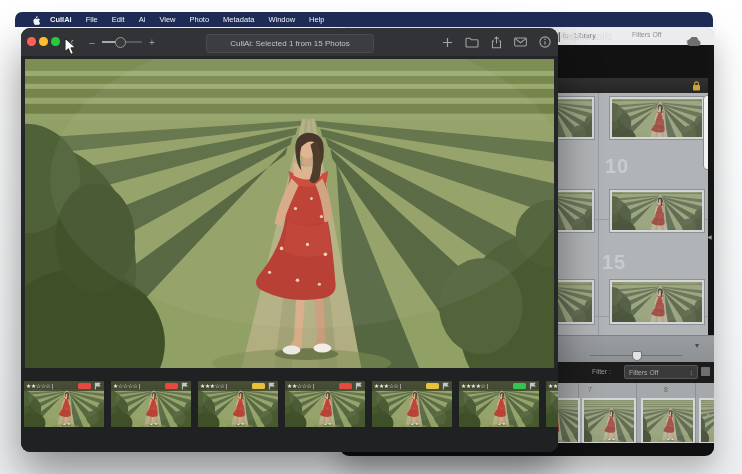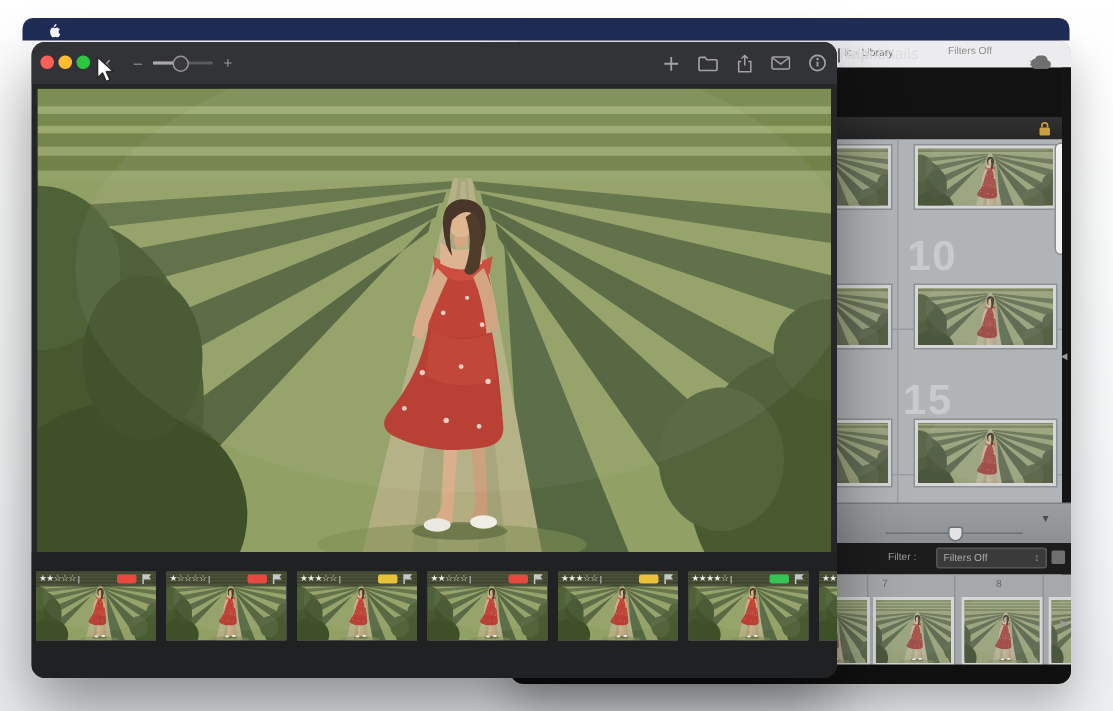--- a/index.html
+++ b/index.html
@@ -29,21 +29,21 @@
   .lr-title{left:223px;top:5px;font-size:7px;color:#6d6d70;position:absolute;}
   .lr-modulebar{left:0;top:18px;width:100%;height:33px;background:#121212;}
   .lr-modules{left:218px;top:9px;display:flex;align-items:center;gap:9px;font-size:10.5px;color:#dedede;}
   .lr-modules .sep{color:#5a5a5a;font-size:10px;}
   .lr-cloud{left:346px;top:10px;display:flex;align-items:center;gap:2px;}
   .lr-filterbar{left:0;top:51px;width:100%;height:15px;background:linear-gradient(#313131,#262626);}
   .lr-filtertext{left:292px;top:4px;font-size:6.8px;color:#8f8f8f;position:absolute;}
   .lr-grid{left:0;top:66px;width:374px;height:242px;background:#b1b4b6;}
   .lr-grid .vline{left:258px;top:0;width:1px;height:100%;background:#9a9da0;}
   .lr-grid .hline{left:0;width:100%;height:1px;background:#9a9da0;}
-  .lr-cellnum{font-size:28px;font-weight:bold;color:#c8cbcd;letter-spacing:1px;}
+  .lr-cellnum{font-size:20px;font-weight:bold;color:#c8cbcd;letter-spacing:1px;}
   .lr-thumb{width:90px;height:38px;border:2px solid #d4d6d7;box-shadow:0 0 0 1px #8e9194;background:#888;}
   .lr-thumb svg{position:absolute;left:0;top:0;width:100%;height:100%;}
   .lr .scene-fade{filter:saturate(.7) brightness(1.05) contrast(.9);}
   .lr-scrollbar{left:363px;top:68px;width:7px;height:73px;background:#f3f3f3;border:1px solid #8a8d90;border-radius:4px;}
   .lr-rightstrip{right:0;top:18px;width:6px;height:411px;background:#141414;}
   .lr-toolbar{left:0;top:308px;width:374px;height:27px;background:linear-gradient(#9b9ea1,#8d9093);border-top:1px solid #7e8184;}
   .lr-toolbar-label{left:0;right:30px;top:3px;text-align:center;font-size:7px;color:#3f3f41;}
   .lr-slider-track{left:250px;top:19px;width:92px;height:1px;background:#6f7275;}
   .lr-slider-knob{left:292px;top:15px;width:8px;height:8px;background:#e3e3e3;border:1px solid #6f7275;border-radius:2px 2px 50% 50%;}
   .lr-toolbar-chevron{left:350px;top:4px;width:14px;height:12px;color:#4a4a4c;font-size:8px;text-align:center;line-height:12px;}
@@ -168,20 +168,21 @@
 
 <div class="menubar">
   <span class="apple">
     <svg width="8" height="10" viewBox="0 0 12 14">
         <g fill="#f2f3f5">
       <path d="M8.4 1c-.7.1-1.5.5-1.9 1.1-.4.5-.7 1.2-.6 1.9.8 0 1.5-.4 2-.9.4-.6.7-1.3.5-2.1z"></path>
       <path d="M9.8 4.6c-1-.1-1.9.6-2.4.6-.5 0-1.3-.6-2.1-.6-1.1 0-2.1.7-2.7 1.8-1.1 2-0.3 5 .8 6.6.5.8 1.1 1.7 1.9 1.6.8 0 1.1-.5 2.1-.5.9 0 1.2.5 2.1.5.8 0 1.4-.8 1.9-1.6.6-.9.8-1.8.8-1.9 0 0-1.6-.6-1.6-2.4 0-1.5 1.2-2.2 1.3-2.2-.7-1.1-1.7-1.2-2.1-1.2z"></path>
     </g>
       </svg>
   </span>
+  <span id="menu-items"><span class="menu-item app">CullAi</span><span class="menu-item">File</span><span class="menu-item">Edit</span><span class="menu-item">Ai</span><span class="menu-item">View</span><span class="menu-item">Photo</span><span class="menu-item">Metadata</span><span class="menu-item">Window</span><span class="menu-item">Help</span></span>
 </div>
 
 <div class="lr">
   <div class="lr-titlebar"></div>
   <div class="lr-title">ic - Library</div>
 
   <div class="lr-modulebar"></div>
   <div class="lr-modules" id="lr-modules">
       <span class="sep">|</span>
       <span>Help</span>
@@ -305,20 +306,21 @@
     </div>
   <div class="back-btn">‹</div>
   <div class="zoomctl">
     <span class="zminus">–</span>
     <span class="ztrack">
       <span class="zfill"></span>
       <span class="zknob"></span>
     </span>
     <span class="zplus">+</span>
   </div>
+  <div class="title-pill">CullAi: Selected 1 from 15 Photos</div>
   <div class="cull-icons" id="cull-icons">
       <span class="cicon">
         <svg width="11" height="11" viewBox="0 0 12 12">
           <path d="M6 1v10M1 6h10" stroke="#a3a3a3" stroke-width="1.3" fill="none"></path>
         </svg>
       </span>
       <span class="cicon">
         <svg width="14" height="11" viewBox="0 0 14 11">
           <path d="M1 3.2 V2 a.8.8 0 0 1 .8-.8 H5 l1.2 1.6 H12.2 a.8.8 0 0 1 .8.8 V9.2 a.8.8 0 0 1 -.8.8 H1.8 A.8.8 0 0 1 1 9.2 Z" fill="none" stroke="#a3a3a3" stroke-width="1.1"></path>
         </svg>

